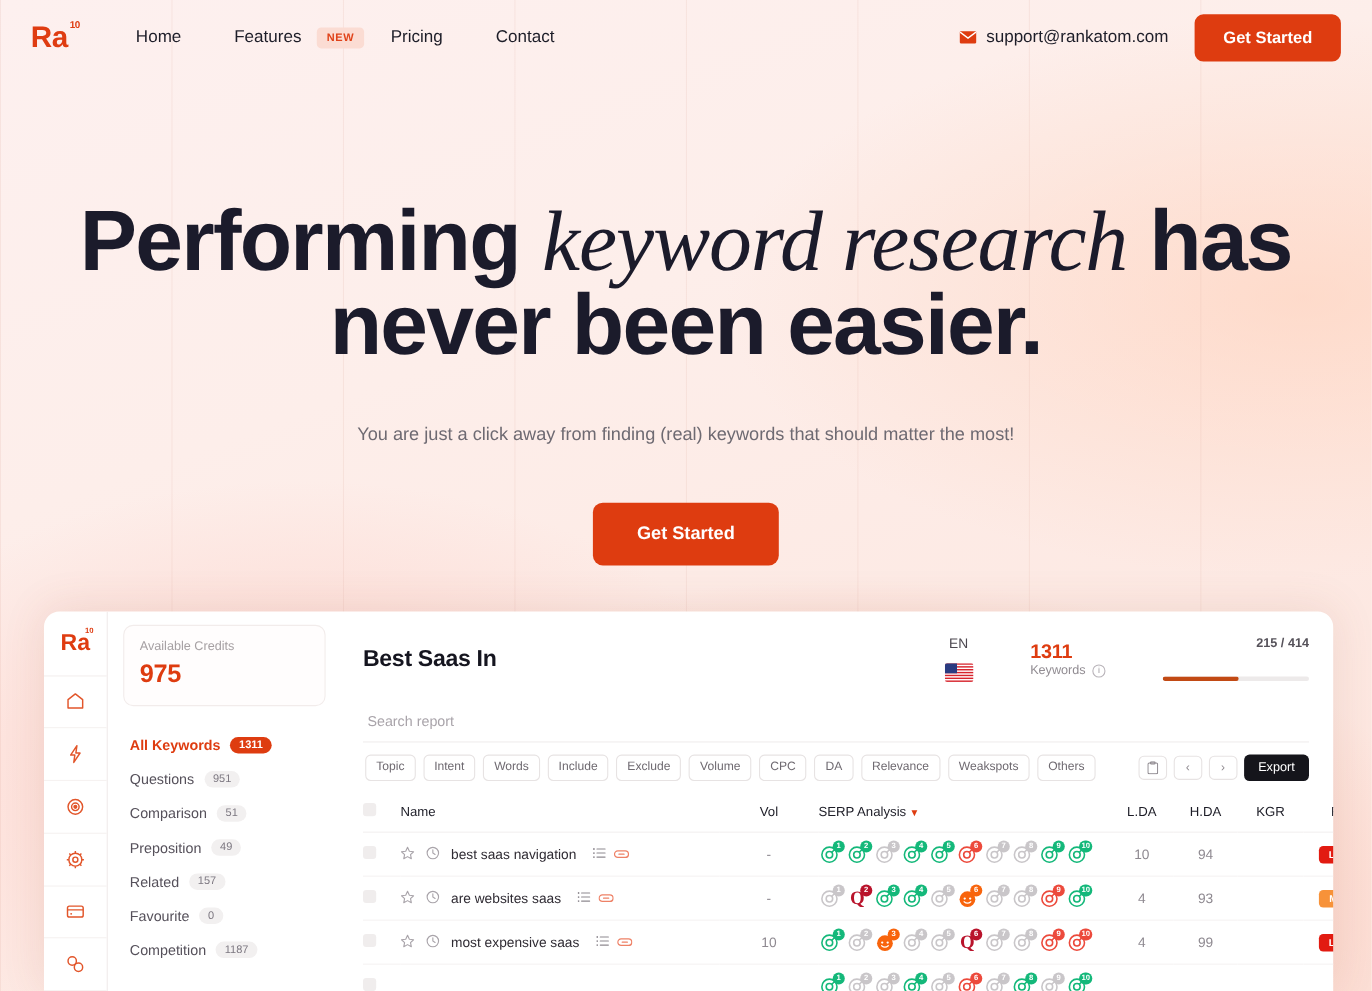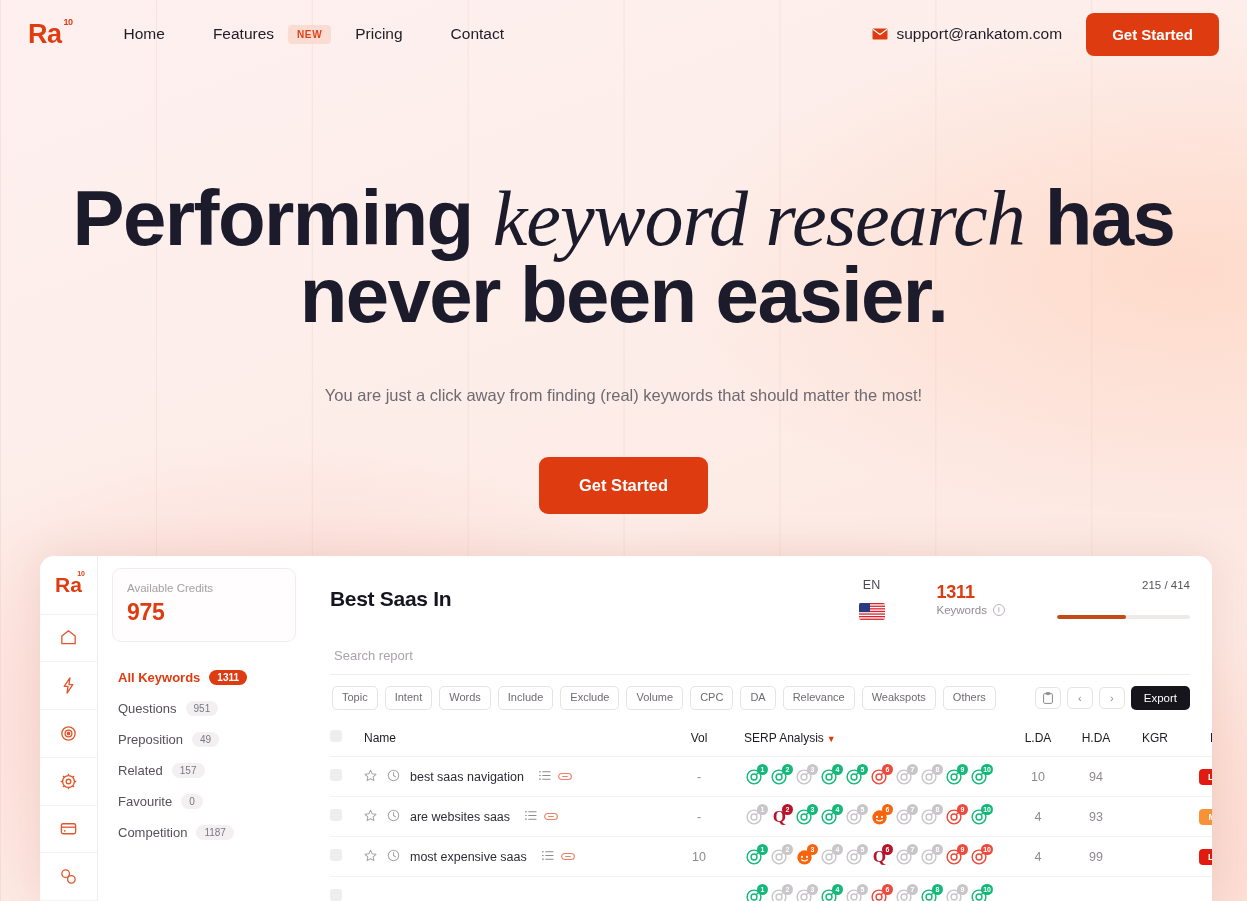--- a/index.html
+++ b/index.html
@@ -143,21 +143,21 @@
   .lang { font-size: 12.5px; color: #4c4850; }
   .flag { width: 26px; height: 17px; border-radius: 2px; overflow: hidden; display: block; }
   .kwbox { text-align: left; }
   .kwnum { font-size: 18px; font-weight: 700; color: #de3c10; letter-spacing: -0.2px; }
   .kwlabel { font-size: 11.5px; color: #918c92; display: flex; align-items: center; gap: 6px; margin-top: 1px; }
   .info-i {
     width: 12px; height: 12px; border: 1px solid #b9b4ba; border-radius: 50%;
     font-size: 8px; line-height: 10px; text-align: center; color: #9c979d;
   }
   .progbox { width: 133px; }
-  .progtext { font-size: 11.5px; color: #56525a; text-align: right; margin-bottom: 24px; }
+  .progtext { font-size: 11.5px; color: #56525a; text-align: right; margin-bottom: 24px; font-weight: bold; }
   .progtrack { height: 4px; background: #edeaea; border-radius: 3px; overflow: hidden; }
   .progfill { height: 100%; width: 52%; background: #c24a14; border-radius: 3px; }
 
   
   .searchbar {
     border-bottom: 1px solid #f0eded; padding: 6px 2px 11px 4px;
     font-size: 13px; color: #a9a4aa;
   }
   .chips { display: flex; gap: 7px; padding: 11px 0 10px 2px; }
   .chip {
@@ -325,20 +325,24 @@
         <div class="credits-value">975</div>
       </div>
       <div class="navlist">
         <div class="navrow active">
           <span>All Keywords</span>
           <span class="pill on">1311</span>
         </div>
         <div class="navrow">
           <span>Questions</span>
           <span class="pill">951</span>
+        </div>
+        <div class="navrow">
+          <span>Comparison</span>
+          <span class="pill">51</span>
         </div>
         <div class="navrow">
           <span>Preposition</span>
           <span class="pill">49</span>
         </div>
         <div class="navrow">
           <span>Related</span>
           <span class="pill">157</span>
         </div>
         <div class="navrow">

